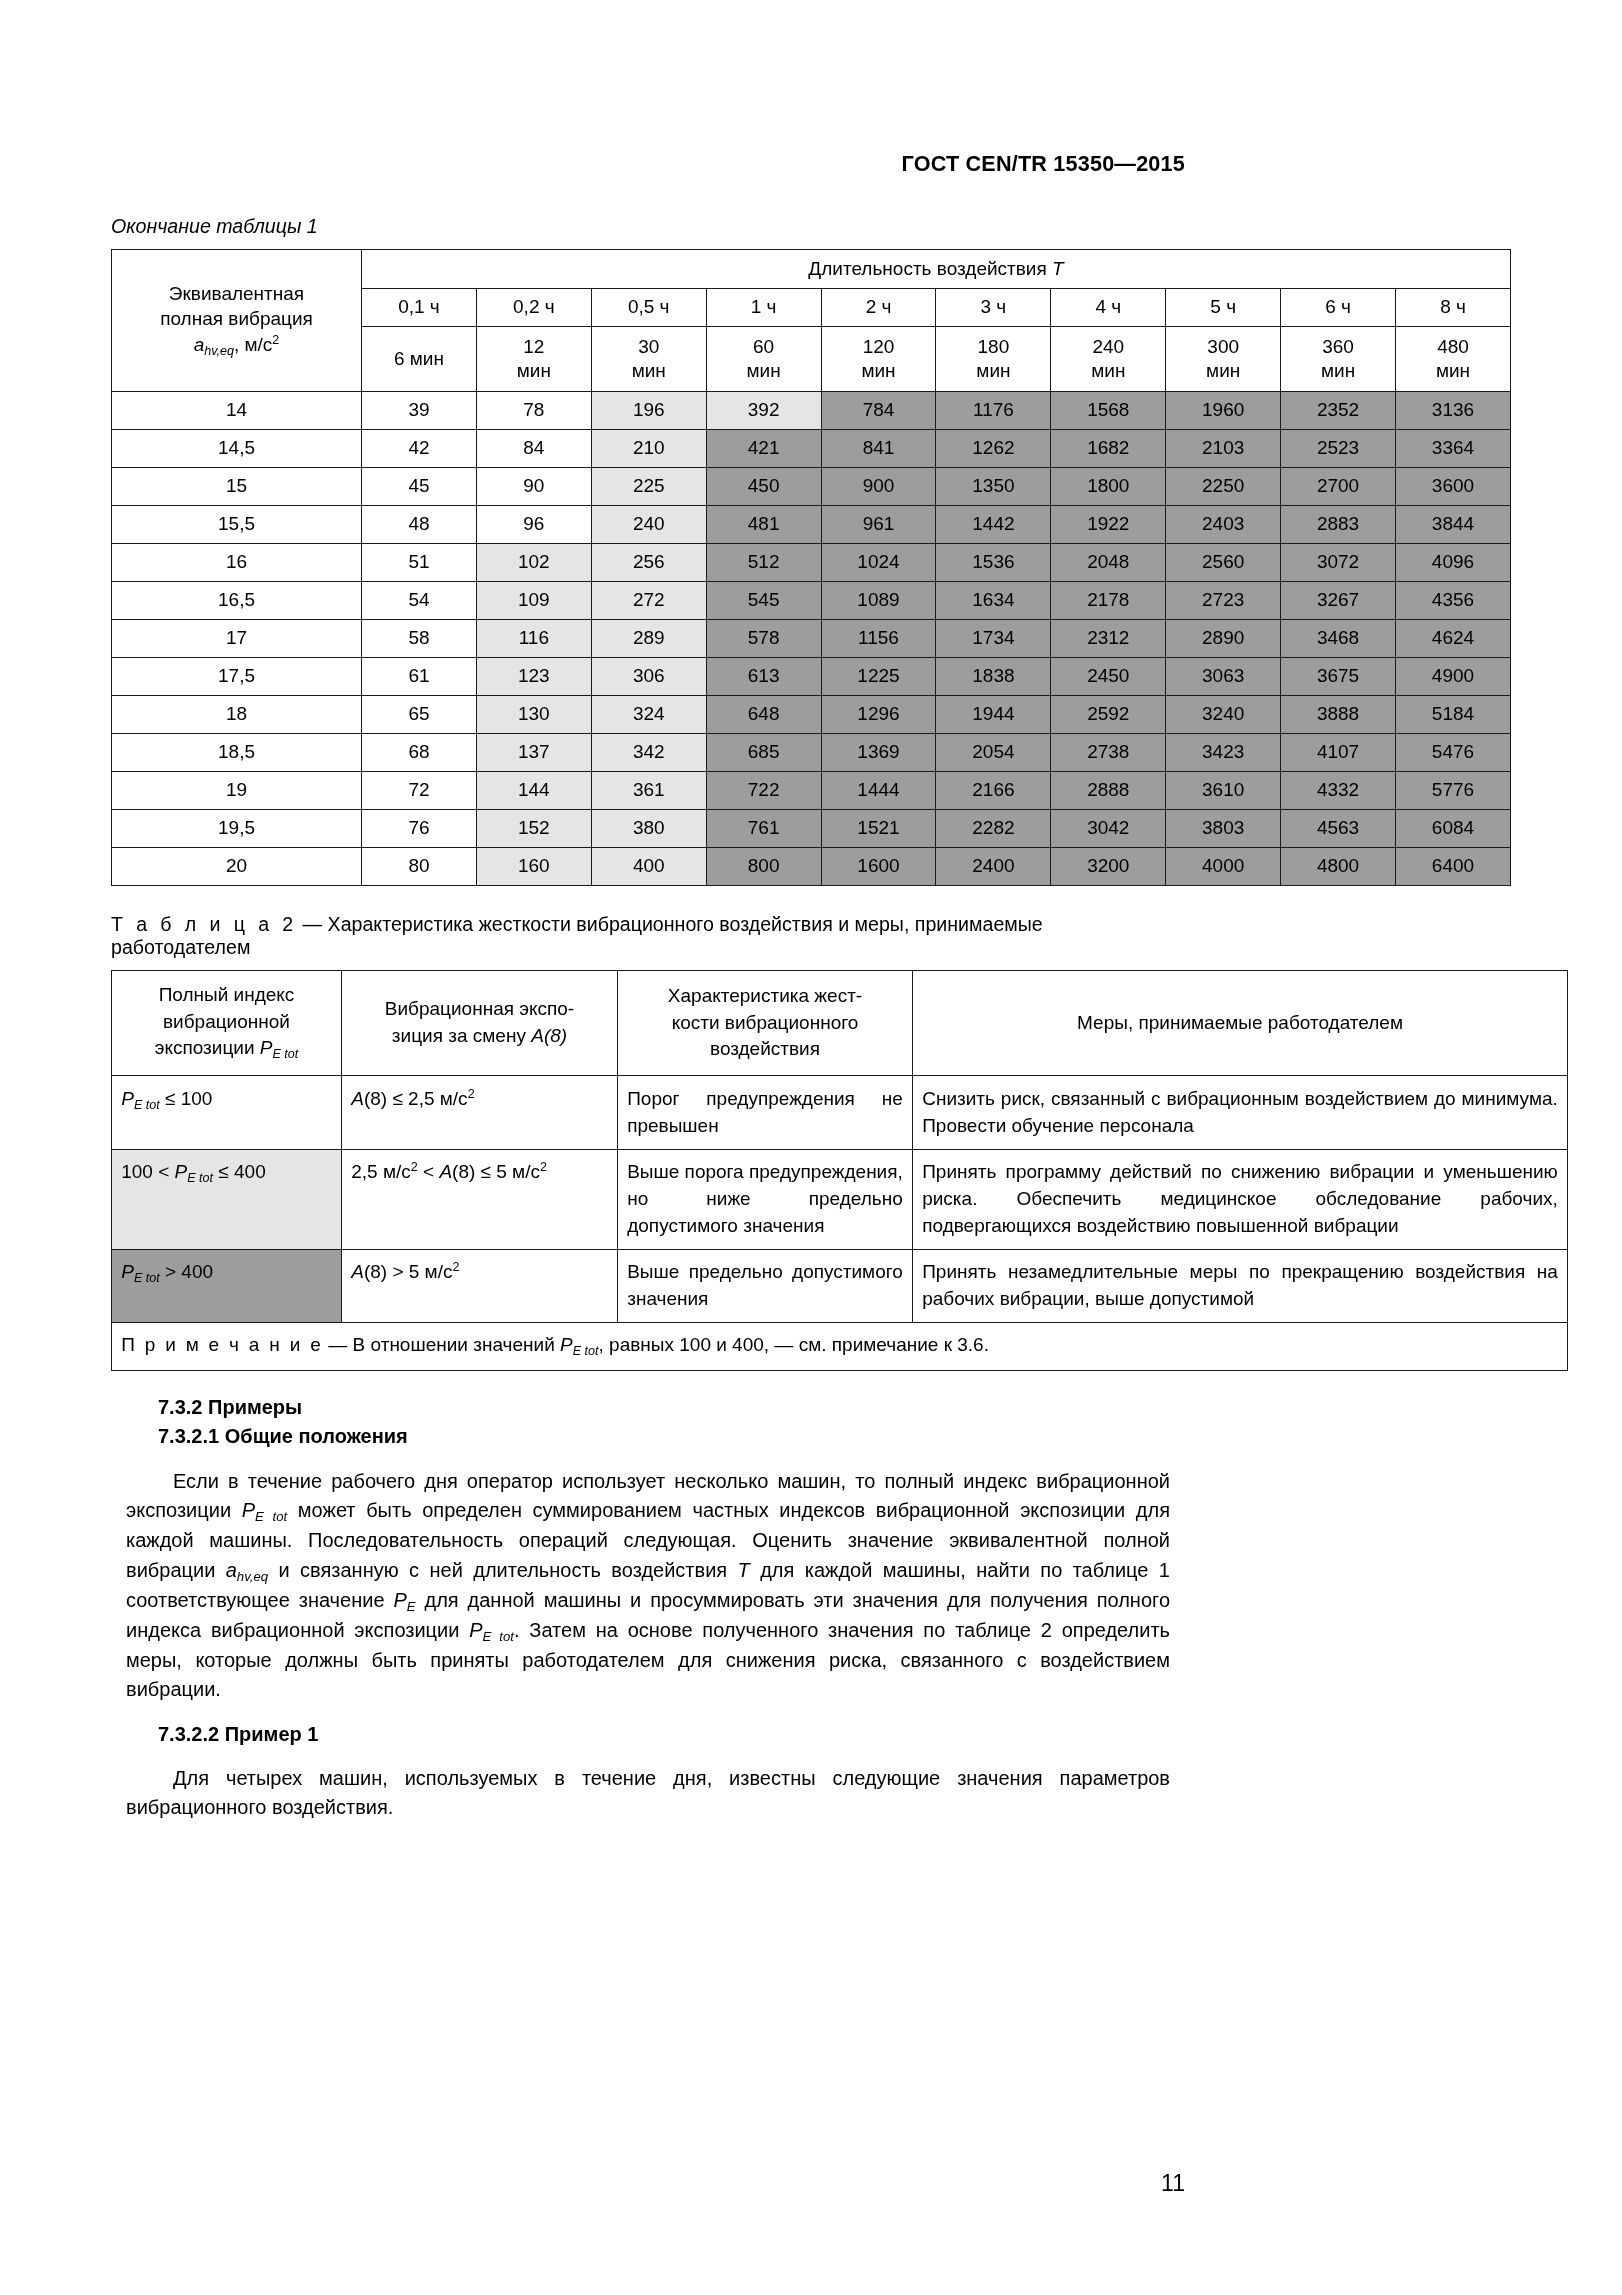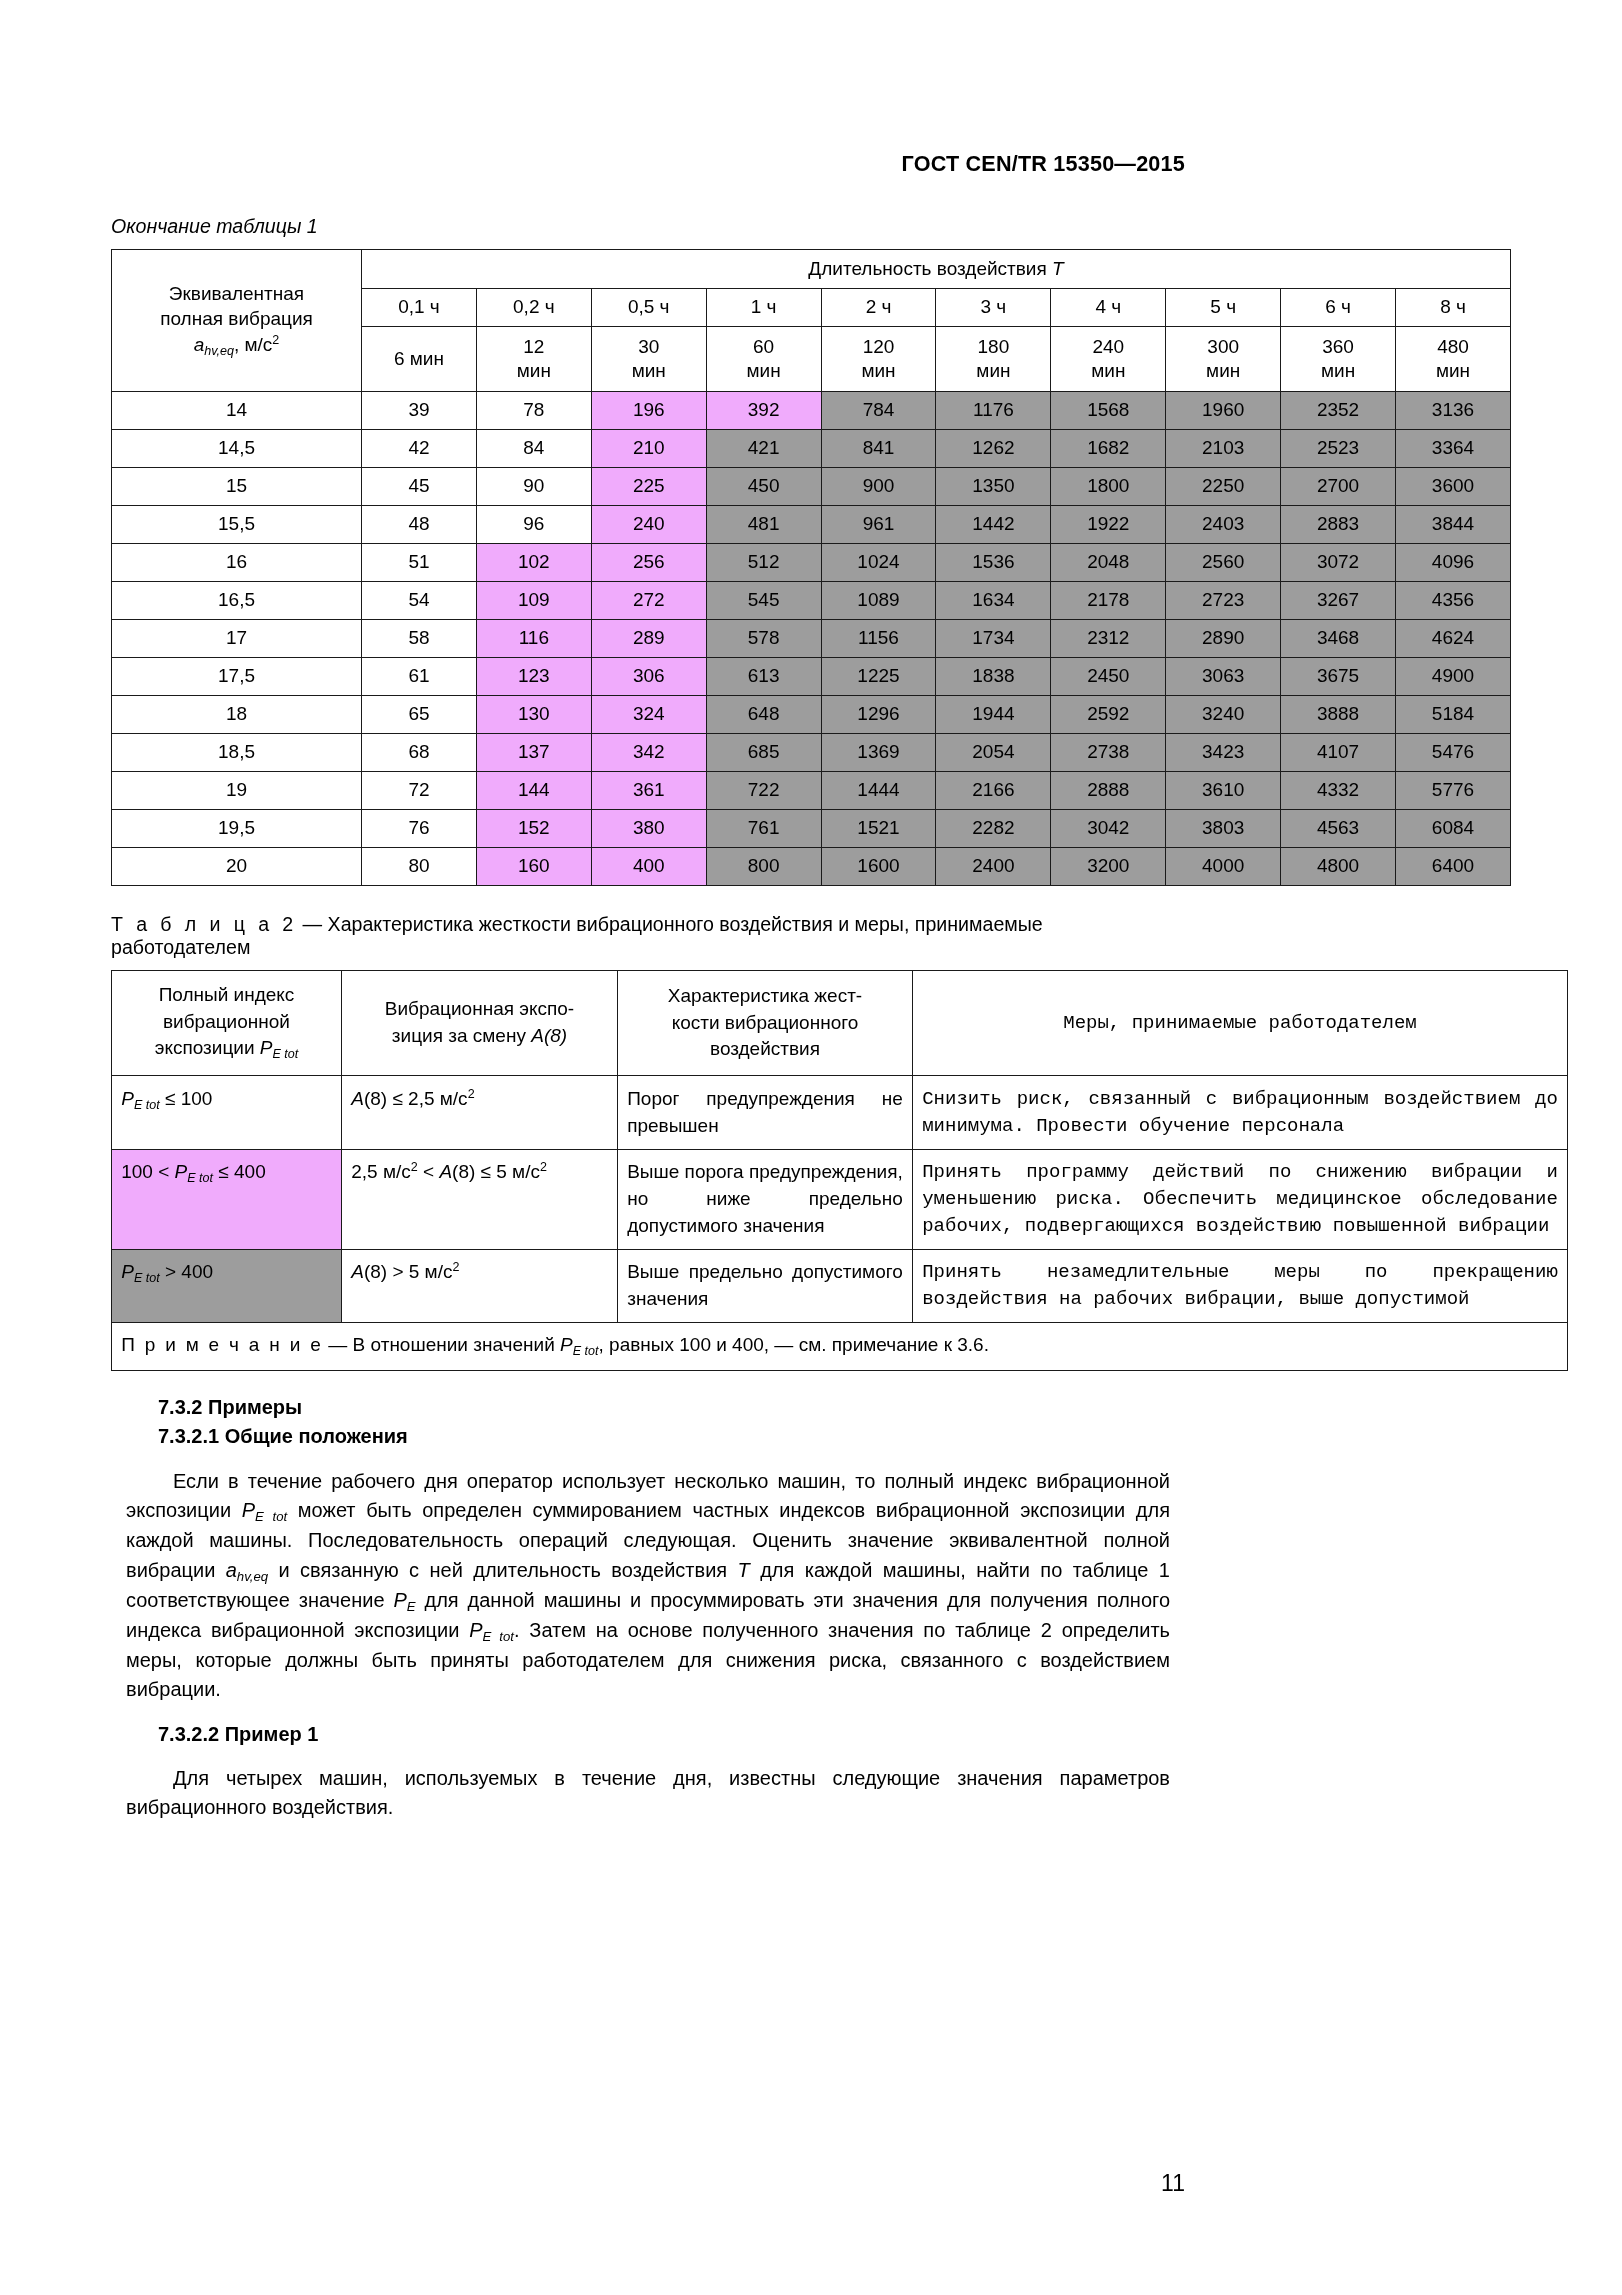--- a/index.html
+++ b/index.html
@@ -25,33 +25,33 @@
                              font-weight:normal; font-size:19px; padding:0; }
   table.t1 tr.body-row td { height:37px; }
   .col-a { width:249px; }
   .dur-col { width:128px; }
 
   .hd-span { font-size:19.6px; height:38px; }
   .hd-hr  { font-size:19px; height:37px; }
   .hd-min { font-size:19px; height:64px; line-height:1.25; }
   .hd-first { font-size:19.6px; line-height:1.35; padding:3.9px 6.5px; }
 
-  .shade-lt { background:#f0abfc; }
+  .shade-lt { background:#e5e5e5; }
   .shade-dk { background:#9d9d9d; }
 
   
   .cap2 { font-size:19.6px; margin:27.5px 0 10.5px 0; }
   .cap2 .sp { letter-spacing:3.9px; }
 
   table.t2 { border-collapse:collapse; width:1400px; table-layout:fixed; }
   table.t2 td { border:1.3px solid #1a1a1a; font-size:19px; vertical-align:top;
                 padding:9.2px 9.2px 9.2px 9.2px; line-height:1.42; }
   table.t2 td.hdr { text-align:center; vertical-align:middle; line-height:1.4;
                     padding:11.8px 6.5px; }
-  .c1 { width:216px; } .c2 { width:262px; } .c3 { width:281px; } .c4 { width:641px;font-family:Liberation Mono, monospace; }
+  .c1 { width:216px; } .c2 { width:262px; } .c3 { width:281px; } .c4 { width:641px; }
   td.just { text-align:justify; text-align-last:left; }
   td.note { text-align:left; padding:10.5px 6.5px 10.5px 37px; font-size:19px; }
   .note .sp { letter-spacing:2.3px; }
 
   
   .body-text { margin-top:22px; font-size:20px; line-height:1.47; }
   .body-text p { margin:15px; text-align:justify; text-align-last:left; }
   .body-text p.ind { text-indent:47px; }
   .body-text h3 { margin:0; font-size:20px; font-weight:bold; text-indent:47px; }
   .body-text h4 { margin:0; font-size:20px; font-weight:bold; text-indent:47px; }

